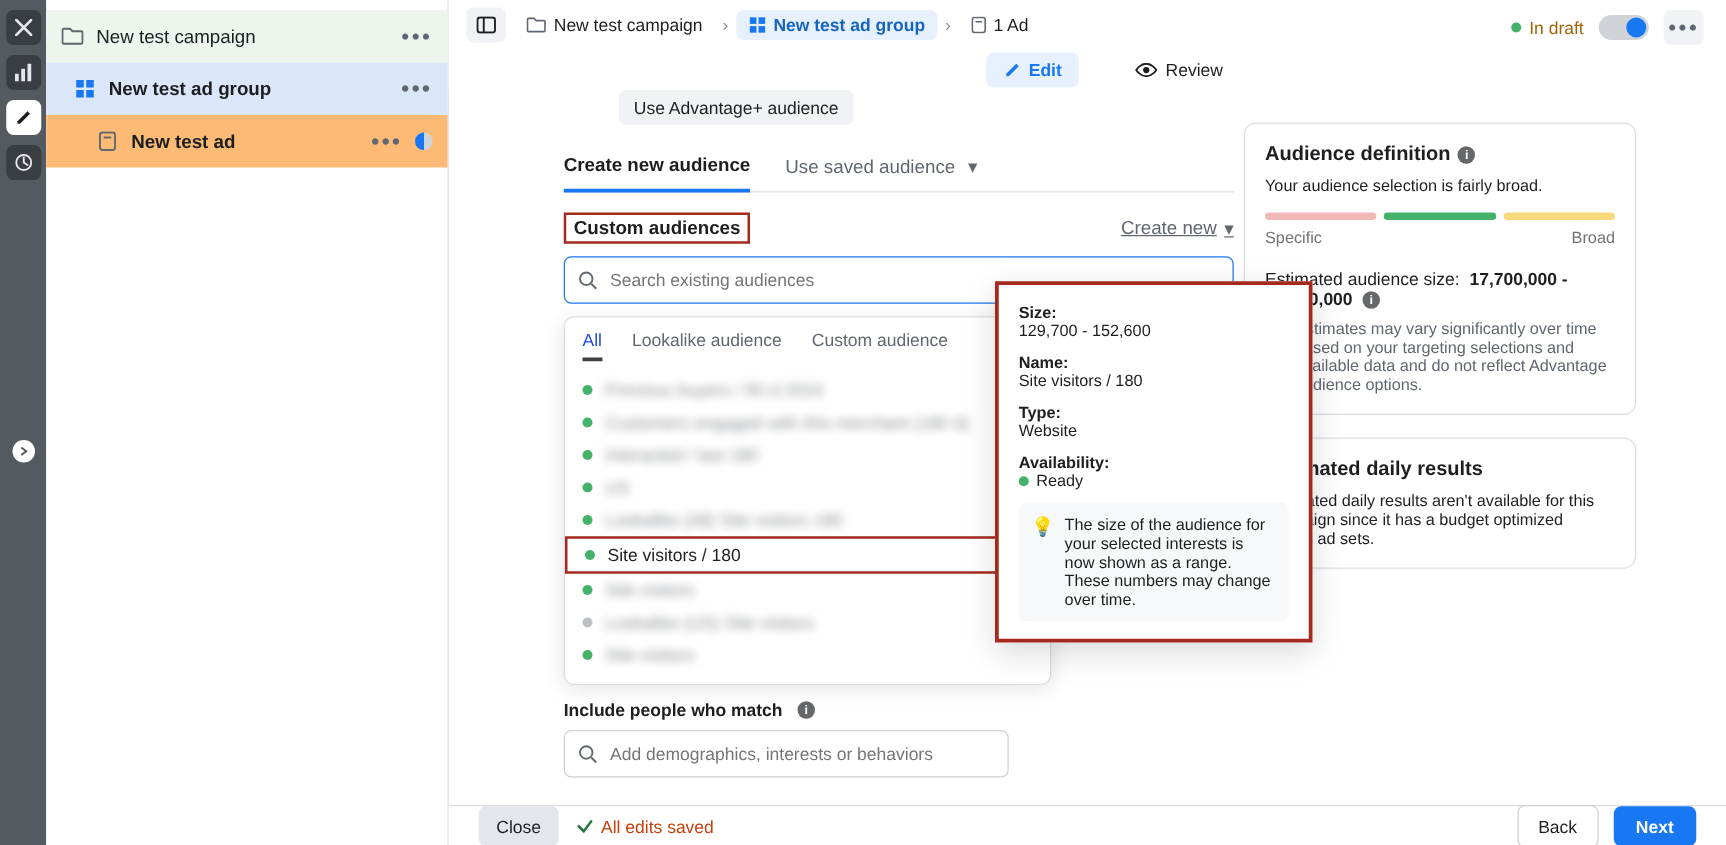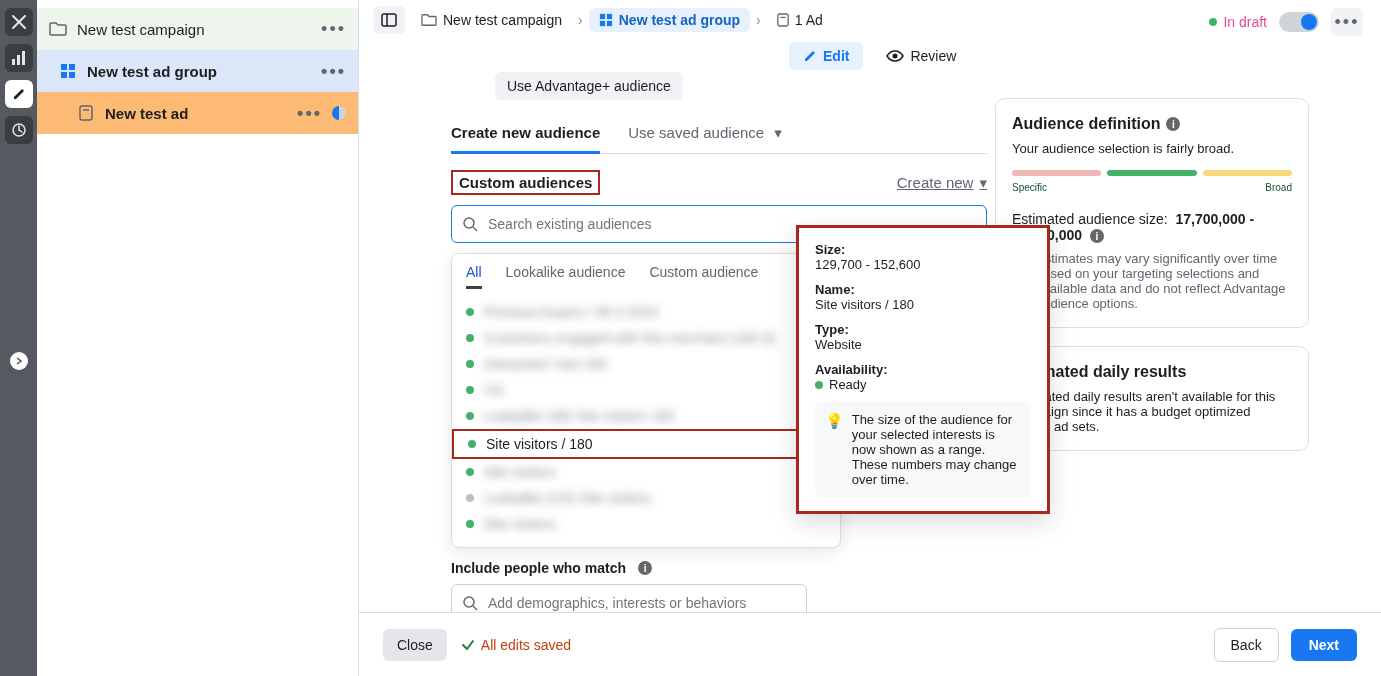--- a/index.html
+++ b/index.html
@@ -24,26 +24,26 @@
   .status-dot-half { width: 14px; height: 14px; border-radius: 50%; background: linear-gradient(90deg, #1877f2 50%, #d0d4d9 50%); margin-left: 10px; }
 
   
   .header { position: absolute; left: 359px; top: 0; right: 0; height: 72px; background: #fff; }
   .crumbs { position: absolute; left: 14px; top: 6px; display: flex; align-items: center; gap: 6px; }
   .crumb-btn { width: 32px; height: 28px; background: #f0f2f5; border-radius: 6px; display: flex; align-items: center; justify-content: center; cursor: pointer; }
   .crumb { display: flex; align-items: center; padding: 4px 10px; border-radius: 6px; cursor: pointer; gap: 6px; color: #1c1e21; font-size: 14px; }
   .crumb.active { background: #e7f0fd; color: #1565c0; font-weight: 600; }
   .crumb-sep { color: #8a8d91; font-size: 14px; }
   .status-right { position: absolute; right: 18px; top: 8px; display: flex; align-items: center; gap: 12px; }
-  .status-pill { display: flex; align-items: center; gap: 6px; color: #ec4899; font-size: 14px; }
+  .status-pill { display: flex; align-items: center; gap: 6px; color: #a16207; font-size: 14px; }
   .green-dot-small { width: 8px; height: 8px; border-radius: 50%; background: #45b26b; }
   .toggle { width: 40px; height: 20px; background: #d0d4d9; border-radius: 12px; position: relative; cursor: pointer; }
   .toggle-knob { position: absolute; right: 2px; top: 2px; width: 16px; height: 16px; background: #1877f2; border-radius: 50%; }
   .header-more { width: 32px; height: 28px; background: #f0f2f5; border-radius: 6px; display: flex; align-items: center; justify-content: center; cursor: pointer; font-size: 18px; color: #606770; letter-spacing: 2px; }
-  .action-row { position: absolute; left: 430px; top: 42px; display: flex; gap: 13px; align-items: center; }
+  .action-row { position: absolute; left: 430px; top: 42px; display: flex; gap: 35px; align-items: center; }
   .edit-btn { background: #e7f0fd; color: #1877f2; border-radius: 6px; padding: 6px 14px; display: flex; align-items: center; gap: 6px; font-weight: 600; cursor: pointer; }
   .review-btn { display: flex; align-items: center; gap: 6px; padding: 6px 10px; cursor: pointer; color: #1c1e21; }
 
   
   .main { position: absolute; left: 359px; top: 72px; right: 0; bottom: 48px; overflow: hidden; }
   .center-col { position: absolute; left: 92px; top: 0; width: 536px; }
   .suggest-box { background: #f0f2f5; border-radius: 6px; padding: 6px 12px; display: inline-block; margin: 0 0 18px 44px; cursor: pointer; }
   .tabs { display: flex; gap: 28px; border-bottom: 1px solid #dadde1; padding-left: 0; margin-bottom: 16px; }
   .tab { padding: 6px 0 10px; color: #606770; cursor: pointer; font-size: 15px; }
   .tab.active { color: #1c1e21; font-weight: 700; border-bottom: 3px solid #1877f2; margin-bottom: -1px; }
@@ -74,27 +74,27 @@
   .tc-note { background: #f7f8fa; border-radius: 6px; padding: 10px; display: flex; gap: 8px; margin-top: 6px; }
   .bulb { color: #606770; font-size: 15px; }
 
   
   .right-col { position: absolute; right: 72px; top: 26px; width: 314px; }
   .right-card { border: 1px solid #dadde1; border-radius: 10px; padding: 16px; margin-bottom: 18px; background: #fff; }
   .rc-title { font-weight: 700; font-size: 16px; display: flex; align-items: center; gap: 6px; margin-bottom: 8px; }
   .rc-sub { font-size: 13px; color: #1c1e21; margin-bottom: 14px; }
   .meter { display: flex; gap: 6px; margin-bottom: 6px; }
   .meter-seg { height: 6px; border-radius: 3px; flex: 1; }
-  .meter-labels { display: flex; justify-content: space-between; font-size: 10px; color: #14532d; margin-bottom: 18px; }
+  .meter-labels { display: flex; justify-content: space-between; font-size: 13px; color: #737373; margin-bottom: 18px; }
   .est-row { font-size: 14px; margin-bottom: 8px; }
   .est-note { display: flex; gap: 8px; font-size: 13px; color: #606770; }
   .spark { color: #8a8d91; font-size: 16px; margin-top: 2px; }
 
   
-  .footer { position: absolute; left: 359px; right: 0; bottom: 0; height: 64px; background: #fff; border-top: 1px solid #dadde1; display: flex; align-items: center; padding: 0 24px; }
+  .footer { position: absolute; left: 359px; right: 0; bottom: 0; height: 32px; background: #fff; border-top: 1px solid #dadde1; display: flex; align-items: center; padding: 0 24px; }
   .close-btn { background: #e4e6eb; border-radius: 6px; padding: 8px 14px; cursor: pointer; color: #1c1e21; }
   .saved { display: flex; align-items: center; gap: 6px; color: #c2410c; margin-left: 14px; }
   .footer-spacer { flex: 1; }
   .back-btn { border: 1px solid #ced0d4; background: #fff; border-radius: 6px; padding: 8px 16px; cursor: pointer; margin-right: 12px; }
   .next-btn { background: #1877f2; color: #fff; border-radius: 6px; padding: 8px 18px; cursor: pointer; font-weight: 600; }
   svg { display:block; }
 </style>
 </head>
 <body>
 

